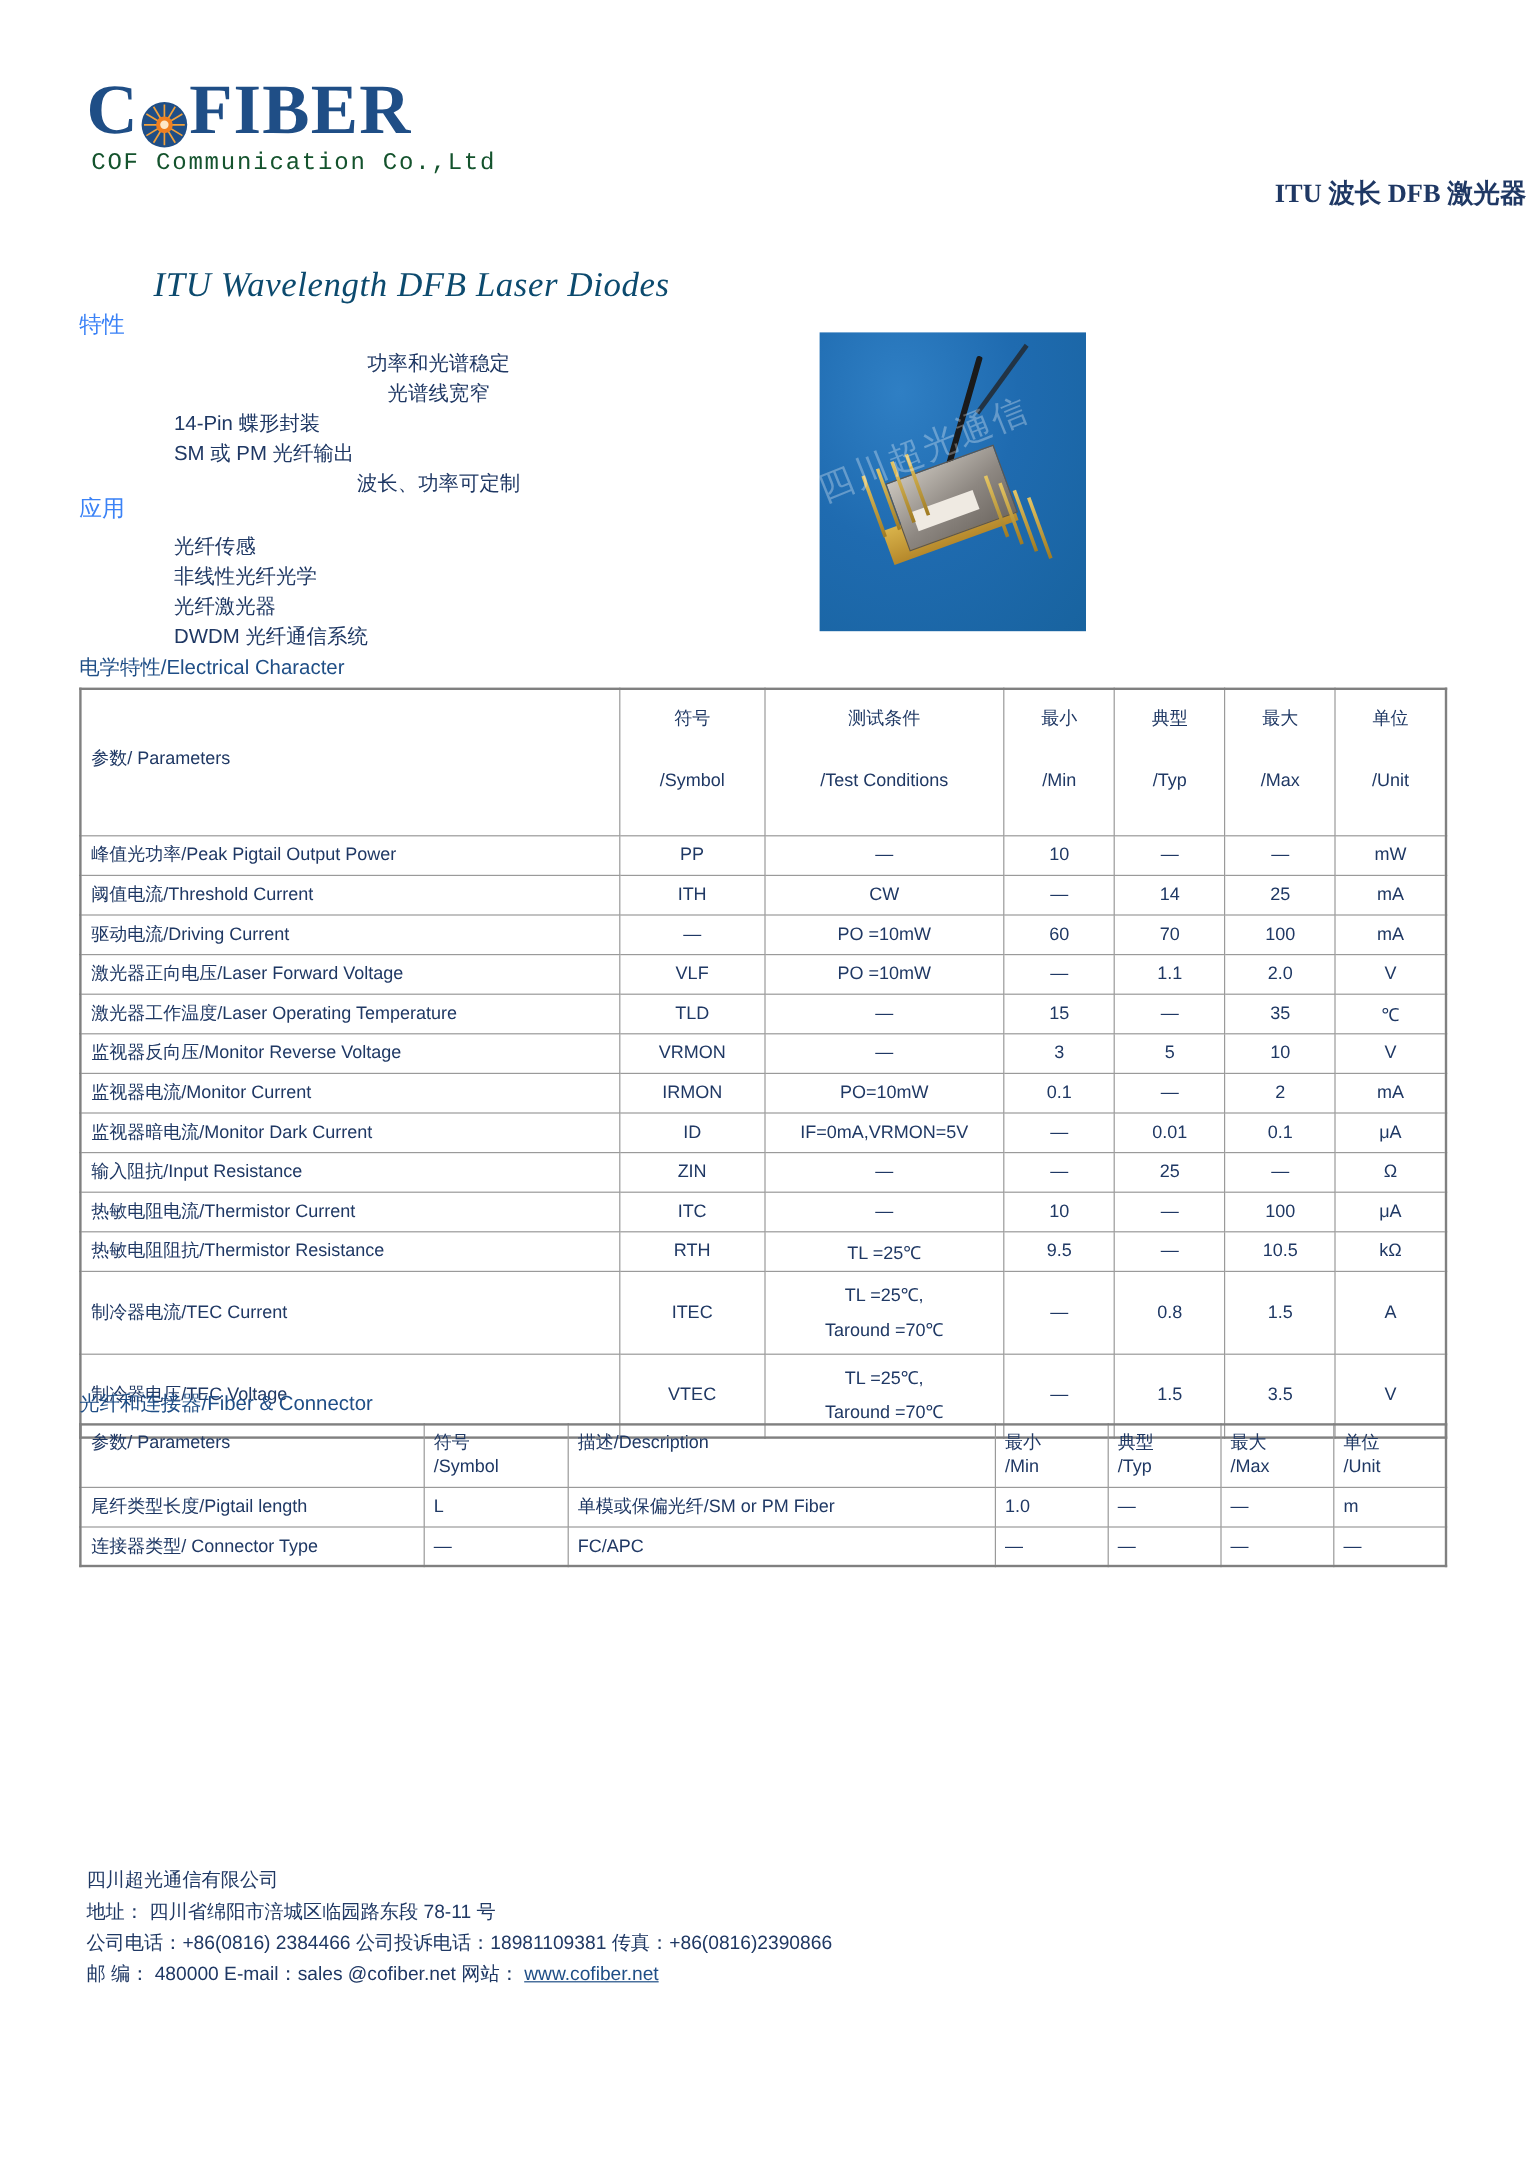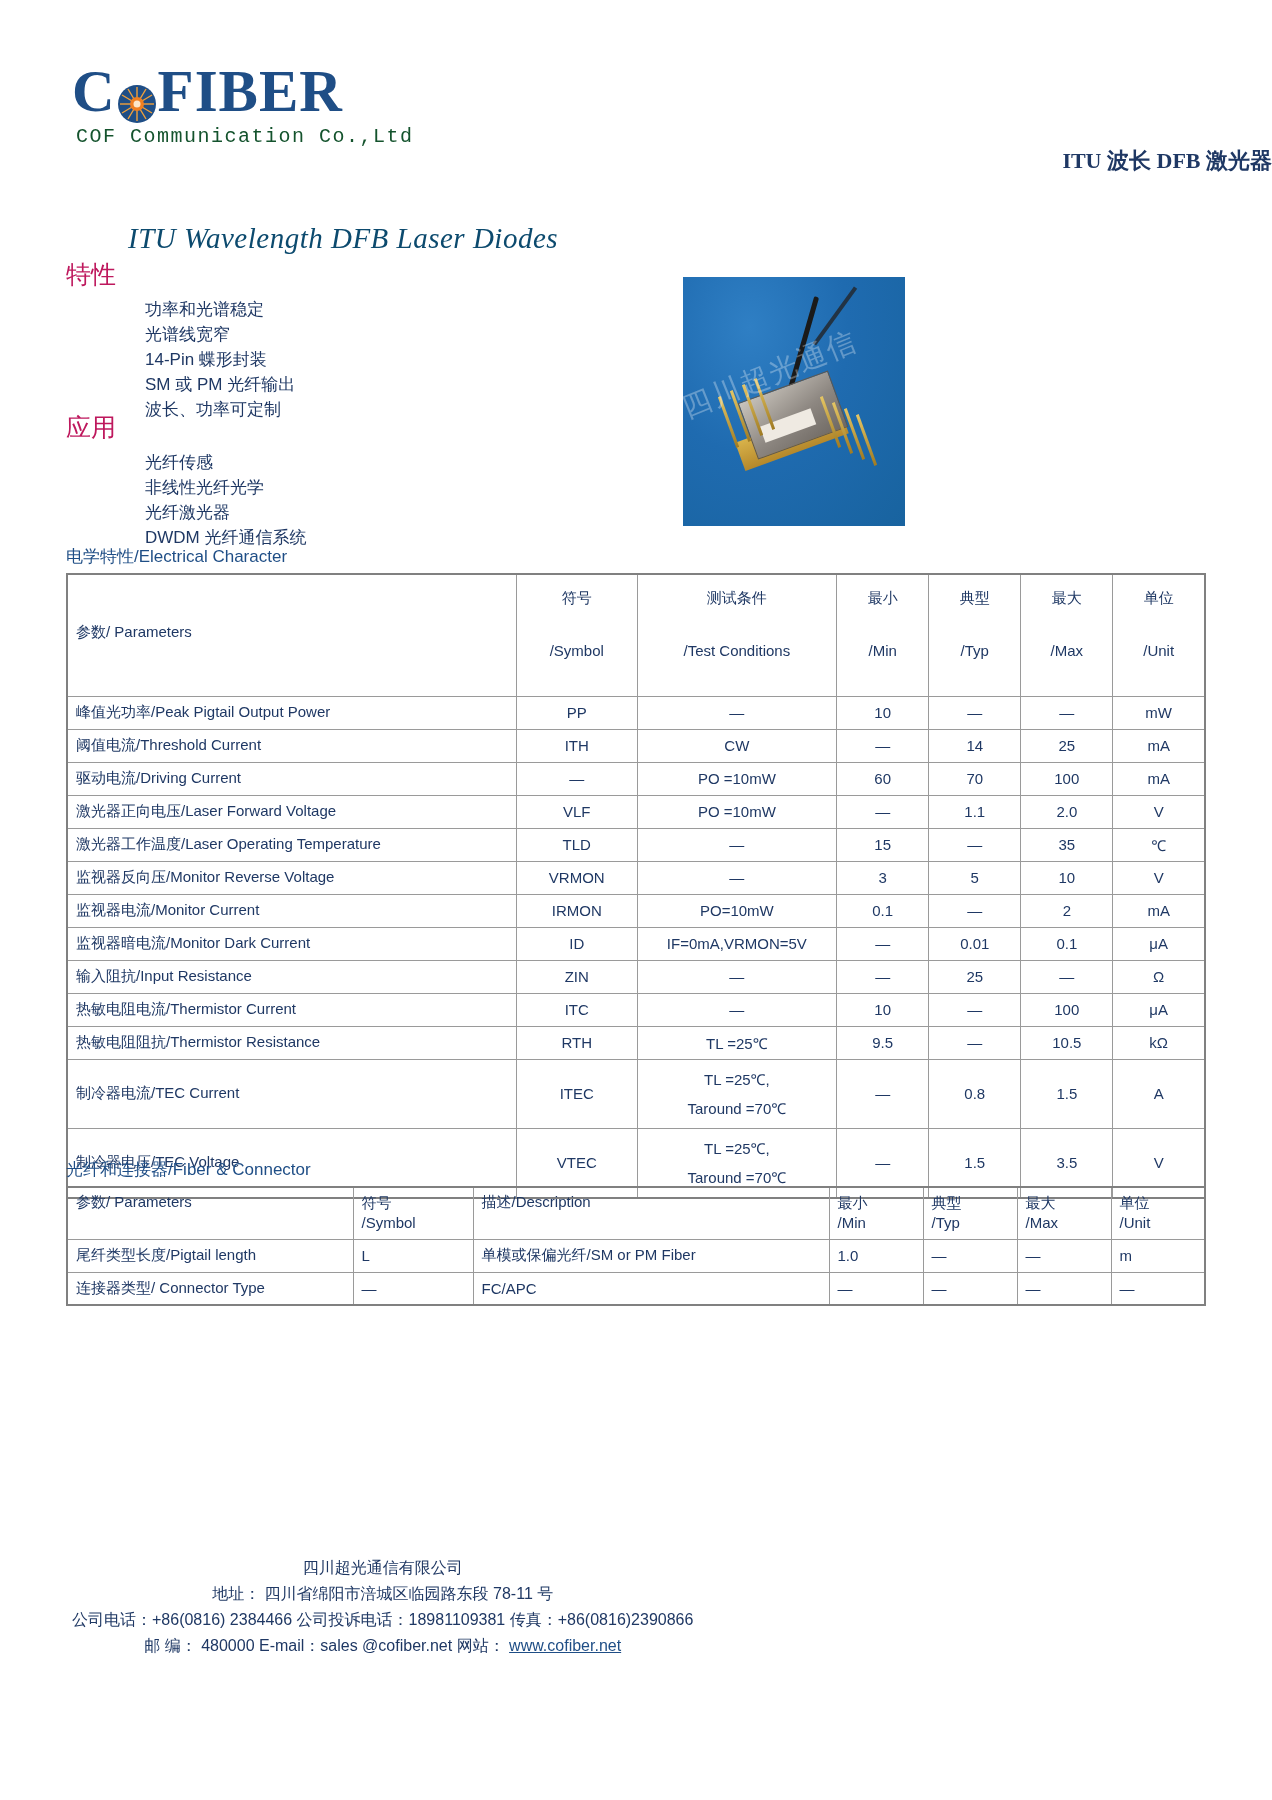--- a/index.html
+++ b/index.html
@@ -56,34 +56,34 @@
     font-family:Liberation Serif, serif;
     font-style:italic;
     font-size:29px;
     color:#0c4a6e;
     letter-spacing:0.5px;
   }
 
   
   .sec-head {
     font-family:"Liberation Serif", serif;
-    font-size:25px;
-    color:#be185d;
+    font-size:19px;
+    color:#3b82f6;
   }
   .feat-block { position:absolute; left:66px; top:258px; width:520px; }
   .app-block  { position:absolute; left:66px; top:411px; width:520px; }
   .bullets { margin-top:6px; padding-left:79px; }
   .bullets li {
     list-style:none;
     font-size:17px;
     line-height:25px;
     color:#1F3864;
     font-family:"Liberation Sans", sans-serif;
   }
-  .bullets li.serifish { font-family:"Liberation Serif", serif; }
+  .bullets li.serifish { font-family:"Liberation Serif", serif;text-align:center; }
 
   
   .photo {
     position:absolute; left:683px; top:277px;
     width:222px; height:249px;
     background:
       radial-gradient(ellipse at 30% 20%, #2f7fc4 0%, #1f6bb0 45%, #18639f 100%);
     overflow:hidden;
   }
   .photo .wm {
@@ -176,21 +176,20 @@
   .t2 td.mn, .t2 td.ty, .t2 td.mx, .t2 td.un { width:94px; }
   .t2 thead td { vertical-align:top; height:52px; }
   .t2 tbody td { height:33px; }
   .t2 .two span { display:block; line-height:20px; }
 
   
   .footer {
     position:absolute; left:72px; top:1555px;
     font-size:16px; line-height:26px; color:#1F3864;
     font-family:"Liberation Sans", sans-serif;
-    text-align:center;
   }
   .footer .ln { white-space:nowrap; }
   .footer a { color:#1F4E86; text-decoration:underline; }
 </style>
 </head>
 <body>
 
 <div class="page">
 
   <div class="logo-block">

